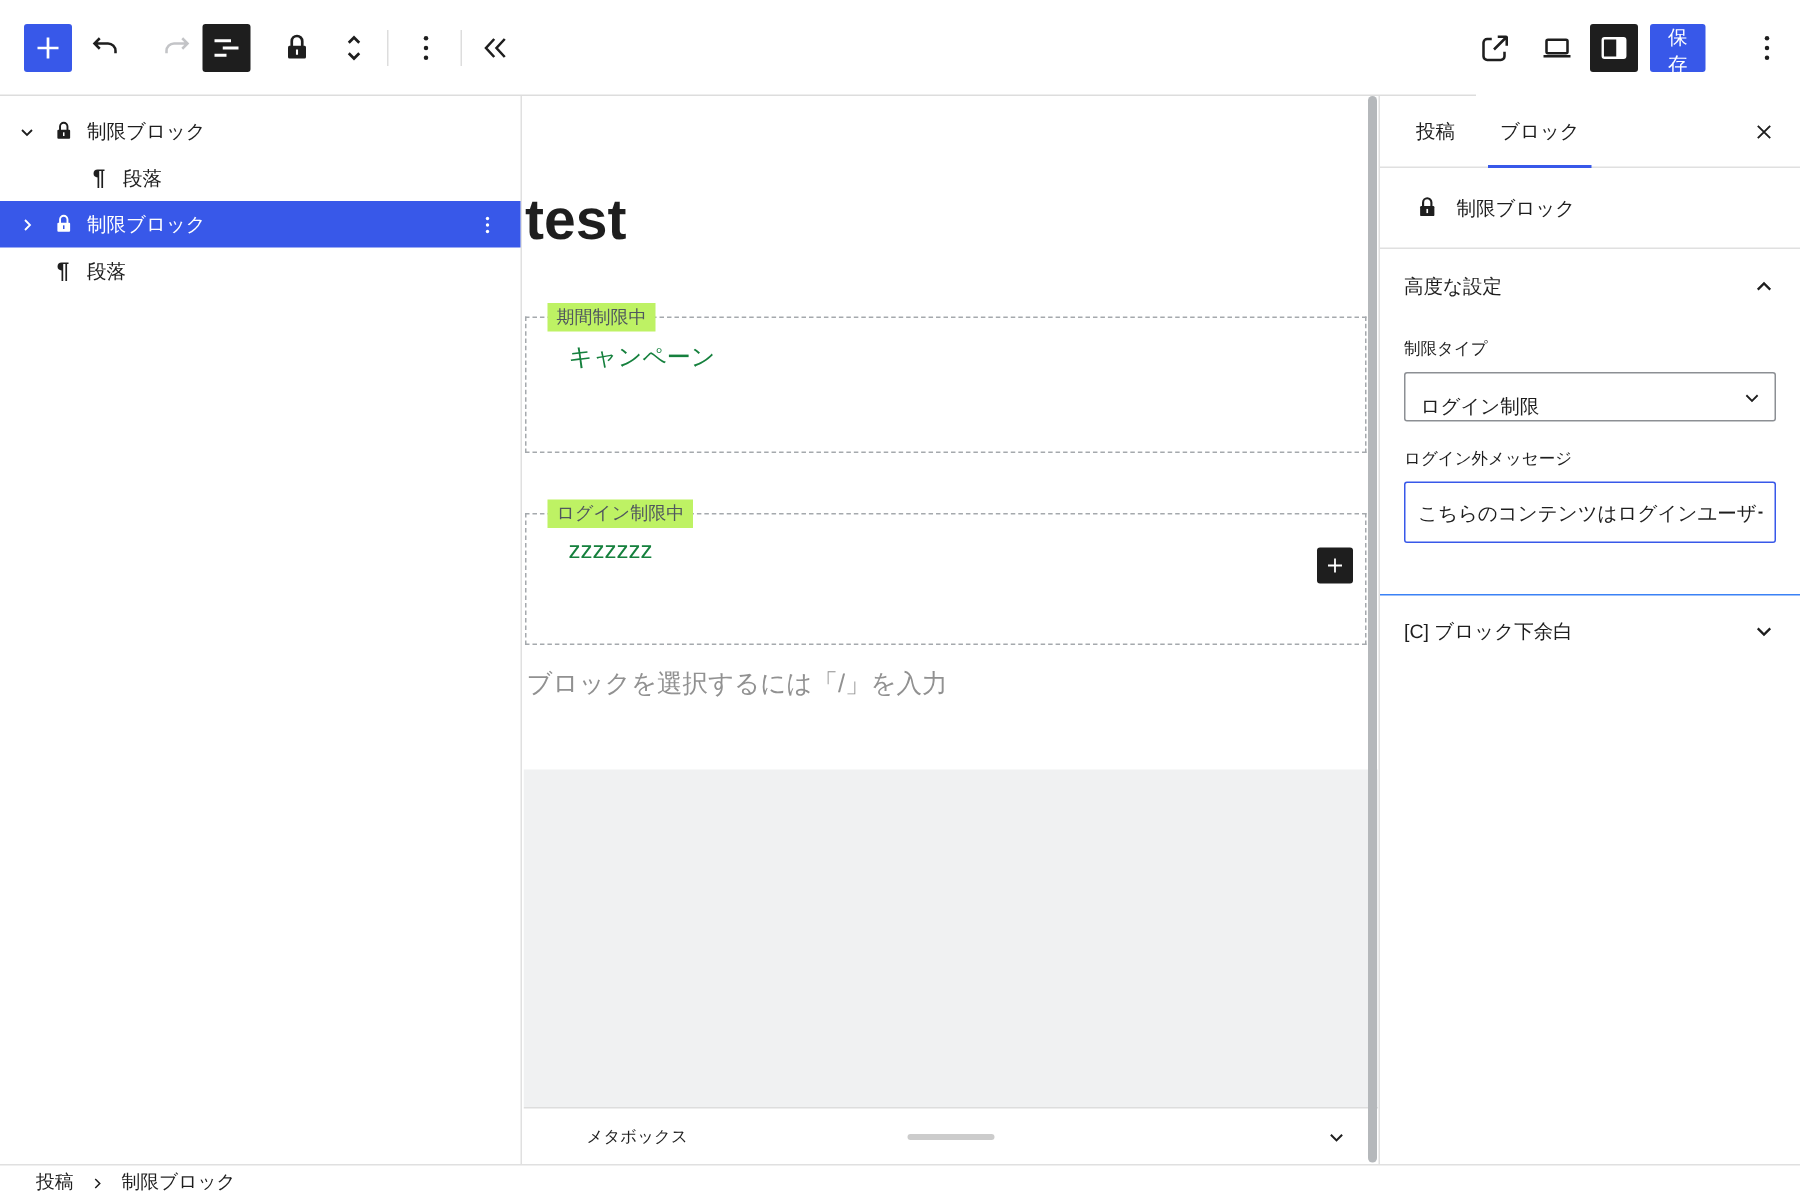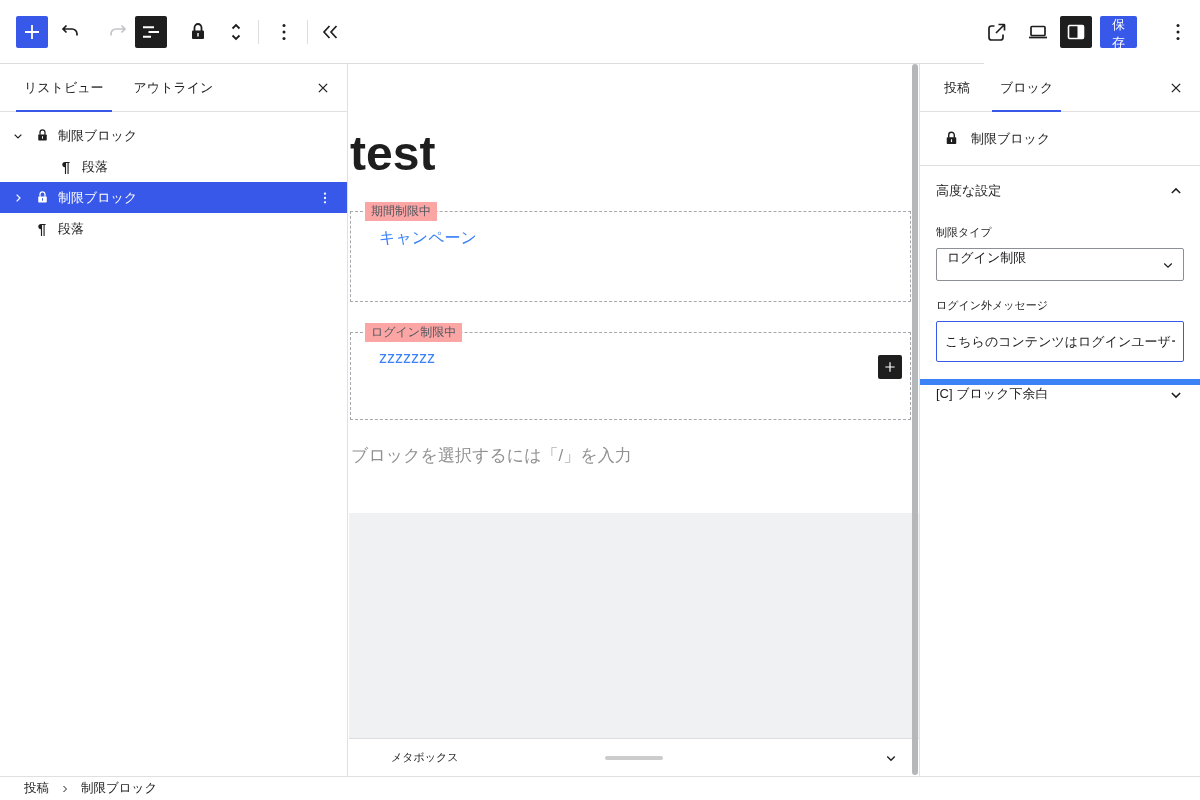--- a/index.html
+++ b/index.html
@@ -45,27 +45,27 @@
   .tree-row.child .row-icon { left:56px; }
   .tree-row.child .row-label { left:82px; }
   .tree-row.selected { background:#3858e9; color:#fff; }
   .tree-row .kebab { position:absolute; right:10px; width:24px; height:24px;
               display:flex; align-items:center; justify-content:center; }
   .pilcrow { font-size:15px; font-weight:700; }
 
   
   #canvas { position:absolute; left:349px; top:64px; width:570px; height:712px;
             background:#fff; overflow:hidden; }
-  #post-title { position:absolute; left:1px; top:62px; font-size:48px; font-weight:700;
+  #post-title { position:absolute; left:1px; top:62px; font-size:38px; font-weight:700;
             line-height:1.15; color:#1e1e1e;text-align:right; }
   .restrict-block { position:absolute; left:1px; width:561px;
             border:1.5px dashed #a5a9ad; }
-  .rb-badge { position:absolute; top:-10px; left:14px; background:#fca5a5;
+  .rb-badge { position:absolute; top:-10px; left:14px; background:#bef264;
             padding:1px 6px; font-size:12px; color:#50575e; white-space:nowrap; }
-  .rb-content { position:absolute; left:28px; top:16px; font-size:16px; color:#3b82f6; }
+  .rb-content { position:absolute; left:28px; top:16px; font-size:16px; color:#15803d; }
   .rb-plus { position:absolute; right:8px; top:22px; width:24px; height:24px;
             background:#1e1e1e; color:#fff; border-radius:2px; display:flex;
             align-items:center; justify-content:center; font-size:18px; cursor:pointer; }
   #block-placeholder { position:absolute; left:2px; top:380px; font-size:17px; color:#919191; }
   #canvas-gray { position:absolute; left:0; top:449px; width:570px; height:225px; background:#f0f1f2; }
   #metabox-row { position:absolute; left:0; top:674px; width:570px; height:38px;
             background:#fff; border-top:1px solid #ddd; display:flex; align-items:center; }
   #metabox-row .mb-label { margin-left:42px; font-size:11px; }
   .mb-handle { position:absolute; left:50%; transform:translateX(-50%); width:58px; height:4px;
             border-radius:2px; background:#ccc; cursor:grab; }
@@ -79,28 +79,28 @@
             background:#fff; border-left:1px solid #e0e0e0; z-index:20; }
   #block-card { height:54px; border-bottom:1px solid #e0e0e0; display:flex; align-items:center; }
   #block-card .bc-icon { margin-left:22px; }
   #block-card .bc-title { margin-left:10px; font-size:13px; }
   .acc-header { position:relative; height:50px; display:flex; align-items:center;
             font-size:13px; font-weight:500; padding-left:16px; cursor:pointer; }
   .acc-header .acc-chevron { position:absolute; right:14px; }
   .acc-body { padding:0 16px 17px; }
   .field-label { font-size:11px; color:#1e1e1e; margin-top:9px; }
   .select-box { position:relative; margin-top:8px; height:33px; border:1px solid #8c8f94;
-            border-radius:2px; display:flex; align-items:flex-start; padding:0 26px 0 10px;
+            border-radius:2px; display:flex; align-items:flex-end; padding:0 26px 0 10px;
             font-size:13px; cursor:pointer; background:#fff; }
   .select-box .sb-chevron { position:absolute; right:6px; top:7px; }
   .text-input-wrap { position:relative; margin-top:8px; }
   .text-input { width:100%; height:41px; border:1.5px solid #3858e9; border-radius:2px;
             padding:0 8px; font-size:13px; font-family:inherit; color:#1e1e1e; outline:none; }
-  .collapsed-row { position:relative; border-top:6px solid #3b82f6; display:flex;
-            font-size:13px; padding-left:16px; cursor:pointer; }
+  .collapsed-row { position:relative; border-top:1px solid #3b82f6; display:flex;
+            align-items:center; font-size:13px; padding-left:16px; cursor:pointer;margin-top:17px; }
   .collapsed-row .acc-chevron { position:absolute; right:14px; }
   #row-margin { height:48px; }
   #row-advanced { height:52px; border-bottom:1px solid #ddd; }
 
   
   #footer { position:absolute; left:0; top:776px; width:1200px; height:24px;
             background:#fff; border-top:1px solid #e0e0e0; display:flex; align-items:center; }
   #footer .crumb { font-size:12.5px; margin-left:24px; cursor:pointer; }
   #footer .crumb-sep { margin-left:10px; display:flex; }
   #footer .crumb-last { margin-left:10px; font-size:12.5px; }
@@ -177,33 +177,20 @@
   <div class="tb-btn" style="left:1166px;top:20px;">
     <svg class="icon24" viewBox="0 0 24 24">
         <circle cx="12" cy="5.5" r="1.5" fill="#1e1e1e"></circle>
         <circle cx="12" cy="12" r="1.5" fill="#1e1e1e"></circle>
         <circle cx="12" cy="18.5" r="1.5" fill="#1e1e1e"></circle>
       </svg>
   </div>
 </div>
 
 <div id="listview">
-  <div class="panel-tabs">
-    <div class="panel-tab active">
-      <span>リストビュー</span>
-    </div>
-    <div class="panel-tab">
-      <span>アウトライン</span>
-    </div>
-    <div class="panel-close">
-      <svg width="18" height="18" viewBox="0 0 24 24">
-          <path d="M6.5 6.5l11 11M17.5 6.5l-11 11" stroke="#1e1e1e" stroke-width="1.7"></path>
-        </svg>
-    </div>
-  </div>
 
   <div class="tree">
     <div class="tree-row">
       <span class="expander">
         <svg width="16" height="16" viewBox="0 0 24 24">
             <path d="M7 10l5 5 5-5" stroke="#1e1e1e" stroke-width="1.8" fill="none"></path>
           </svg>
       </span>
       <span class="row-icon">
         <svg width="17" height="17" viewBox="0 0 24 24">
@@ -251,21 +238,21 @@
 </div>
 
 <div id="canvas">
   <h1 id="post-title">test</h1>
 
   <div class="restrict-block" style="top:147px;height:91px;">
     <span class="rb-badge">期間制限中</span>
     <span class="rb-content">キャンペーン</span>
   </div>
 
-  <div class="restrict-block" style="top:268px;height:88px;text-align:center;">
+  <div class="restrict-block" style="top:278px;height:88px;text-align:center;">
     <span class="rb-badge">ログイン制限中</span>
     <span class="rb-content">zzzzzzz</span>
     <span class="rb-plus">
       <svg width="16" height="16" viewBox="0 0 24 24">
           <path d="M12 5v14M5 12h14" stroke="#fff" stroke-width="1.8" fill="none"></path>
         </svg>
     </span>
   </div>
 
   <div id="block-placeholder">ブロックを選択するには「/」を入力</div>

